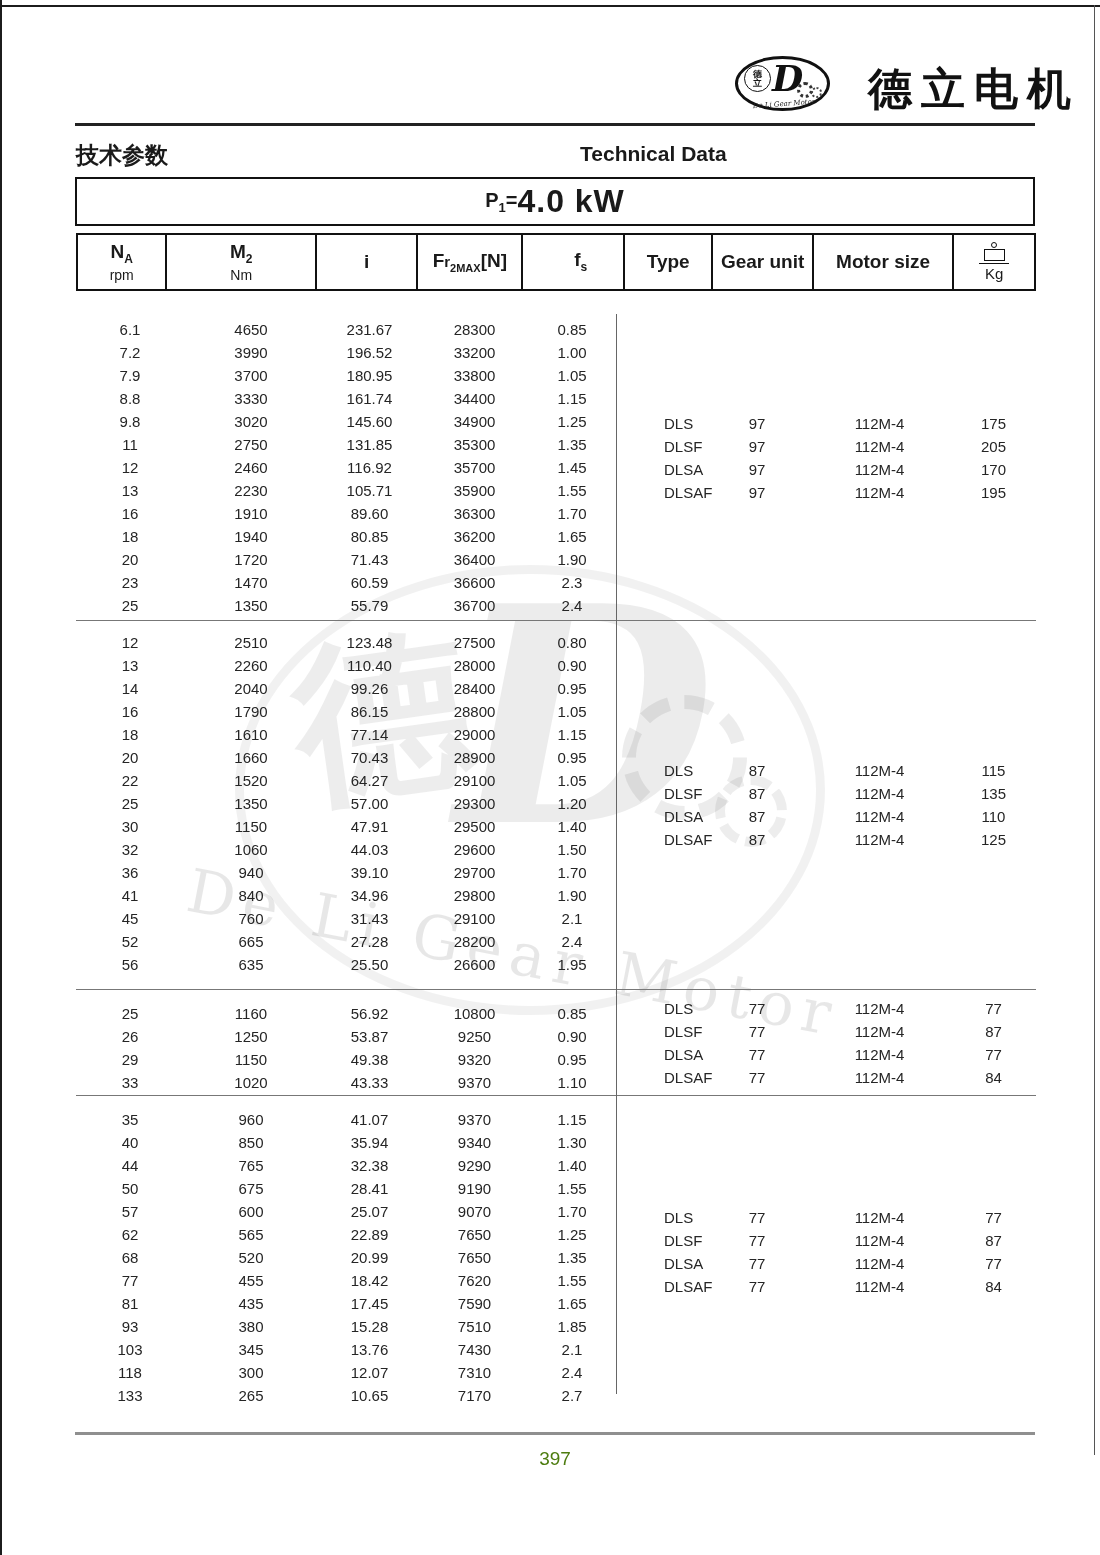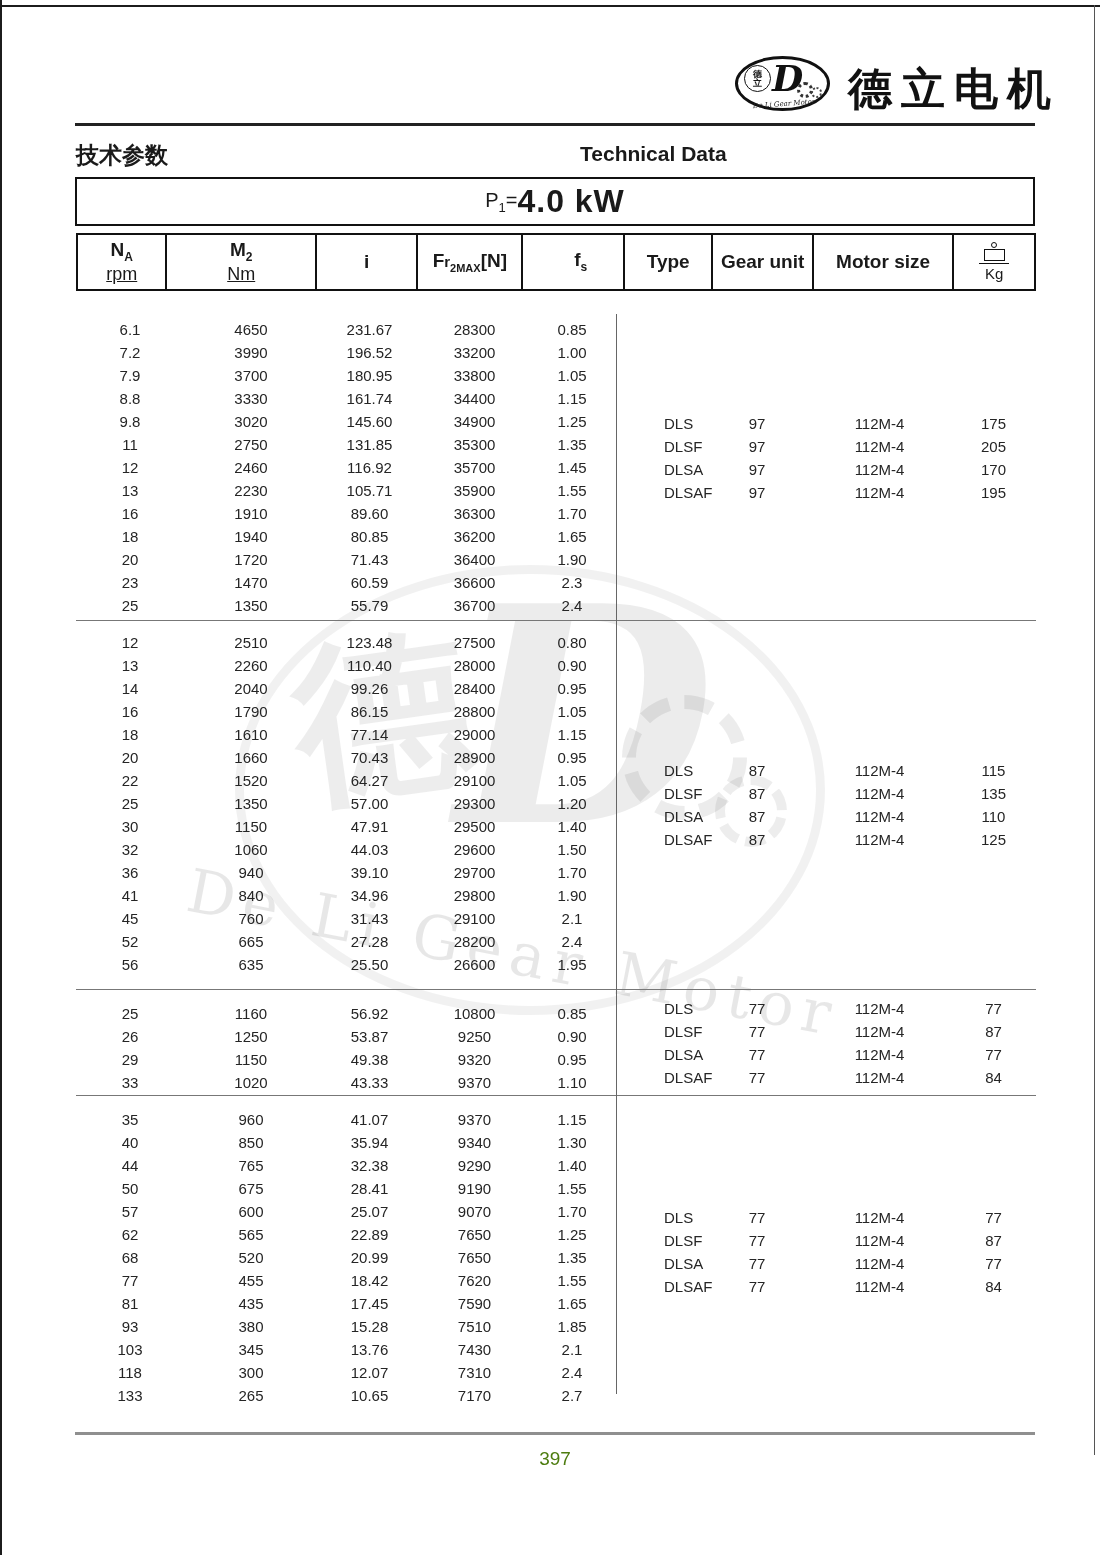--- a/index.html
+++ b/index.html
@@ -39,45 +39,45 @@
     text-align:center; padding-top:4px; font-family:"DejaVu Serif", serif; font-weight:bold; }
   .logo-d { position:absolute; left:37px; top:1px; font-family:"DejaVu Serif", serif;
     font-style:italic; font-weight:bold; font-size:36px; color:#111; }
   .logo-gear { position:absolute; left:62px; top:26px; width:16px; height:16px;
     border:3px dotted #333; border-radius:50%; }
   .logo-gear2 { position:absolute; left:76px; top:31px; width:11px; height:11px;
     border:2px dotted #444; border-radius:50%; }
   .logo-arc { position:absolute; left:-6px; top:44px; width:110px; text-align:center;
     font-family:"DejaVu Serif", serif; font-style:italic; font-size:7px; color:#222;
     transform:rotate(-4deg); white-space:nowrap; }
-  .brand { position:absolute; left:848px; top:60px; width:200px;
+  .brand { position:absolute; left:868px; top:60px; width:200px;
     font-family:"DejaVu Serif", serif; font-weight:bold; font-size:44px;
     letter-spacing:9px; color:#111; white-space:nowrap; }
   .top-rule { position:absolute; left:75px; top:123px; width:960px; height:3px; background:#222; }
 
   .title-cn { position:absolute; left:76px; top:140px; font-size:23px; font-weight:bold; }
   .title-en { position:absolute; left:580px; top:142px; font-size:21px; font-weight:bold; }
 
   .power-box { position:absolute; left:75px; top:177px; width:960px; height:49px;
     border:2px solid #111; display:flex; align-items:center; justify-content:center; }
-  .power-box .p1 { font-size:20px; font-weight:normal; }
+  .power-box .p1 { font-size:20px; font-weight:bold; }
   .power-box .p1 sub { font-size:13px; }
   .power-box .pval { font-size:32px; font-weight:bold; letter-spacing:1px; }
 
   
   .thead { position:absolute; left:76px; top:233px; width:960px; height:58px;
     display:flex; border:2px solid #111; background:#fff; }
   .th { border-right:2px solid #111; display:flex; flex-direction:column;
     align-items:center; justify-content:center; line-height:1.15; }
   .th:last-child { border-right:none; }
   .th .main { font-size:19px; font-weight:bold; }
   .th .main sub { font-size:12px; }
   .th .main .sm { font-size:15px; }
   .th .main .ssub { font-size:11px; vertical-align:sub; }
-  .th .unit { font-size:18px; font-weight:normal;text-decoration:underline; }
+  .th .unit { font-size:14px; font-weight:normal; }
   .th-na{width:91px;} .th-m2{width:152px;} .th-i{width:103px;} .th-fr{width:107px;}
   .th-fs{width:88px;margin-left:15px;} .th-type{width:90px;} .th-gear{width:102px;} .th-motor{width:143px;}
   .th-kg{width:81px;}
   .weight-knob { width:6px; height:6px; border:1.2px solid #111; border-radius:50%; margin-bottom:1px; }
   .weight-body { width:21px; height:12px; border:1.8px solid #111; background:#fff; }
   .kg-line { width:30px; height:1.2px; background:#111; margin:2px 0 1px 0; }
   .th .kg-label { font-size:15px; font-weight:normal; }
 
   
   .data-area { position:absolute; left:76px; top:296px; width:960px; height:1111px; }

